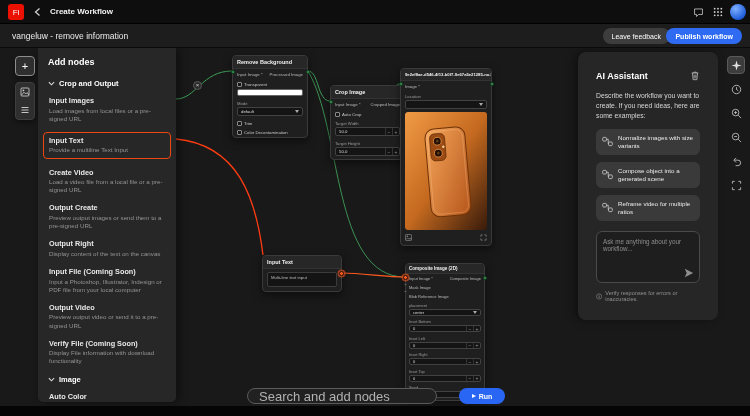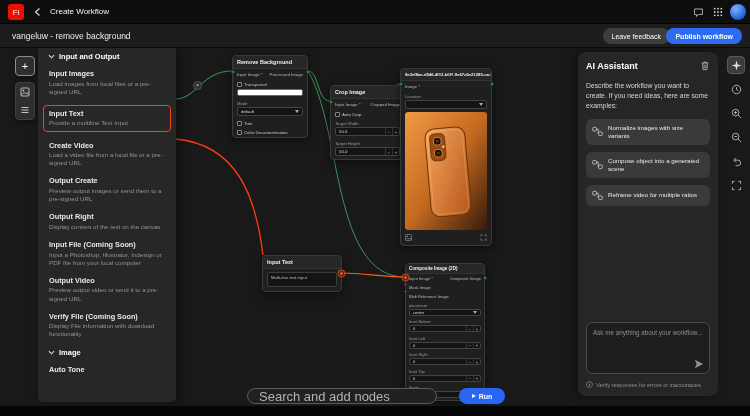--- a/index.html
+++ b/index.html
@@ -3,21 +3,21 @@
 <meta charset="utf-8">
 <style>
   *{margin:0;padding:0;box-sizing:border-box}
   html,body{width:750px;height:416px;overflow:hidden}
   body{position:relative;background:#181818;font-family:"Liberation Sans",sans-serif;color:#ddd}
 
   
   #topbar{position:absolute;left:0;top:0;width:750px;height:24px;background:#0e0e0e;border-bottom:1px solid #000;z-index:10}
   #logo{position:absolute;left:8px;top:4px;width:16px;height:16px;background:#eb1000;border-radius:3px;color:#fff;font-size:8px;font-weight:400;display:flex;align-items:center;justify-content:center}
   #backbtn{position:absolute;left:30px;top:4px;width:16px;height:16px;display:flex;align-items:center;justify-content:center;cursor:pointer}
-  #apptitle{position:absolute;left:50px;top:0;height:24px;line-height:24px;font-size:8px;font-weight:400;color:#f2f2f2}
+  #apptitle{position:absolute;left:50px;top:0;height:24px;line-height:24px;font-size:8px;font-weight:700;color:#f2f2f2}
   .tb-ic{position:absolute;top:4px;width:16px;height:16px;display:flex;align-items:center;justify-content:center;border-radius:3px}
   #avatar{position:absolute;left:730px;top:4px;width:16px;height:16px;border-radius:50%;background:radial-gradient(circle at 35% 30%,#7fb0ff,#1f5edb 70%,#143f9e)}
 
   
   #docbar{position:absolute;left:0;top:24px;width:750px;height:24px;background:#1d1d1d;border-bottom:1px solid #0a0a0a;z-index:10}
   #doctitle{position:absolute;left:12px;top:0;height:24px;line-height:24px;font-size:8.5px;color:#ececec}
   .pill{position:absolute;top:4px;height:16px;border-radius:8px;font-size:7px;display:flex;align-items:center;padding:0 9px;color:#fff;cursor:pointer;white-space:nowrap}
   #leavefb{right:80px;background:#3d3d3d}
   #publish{right:8px;background:#2f6bf2;font-weight:600}
 
@@ -67,21 +67,21 @@
   
   #addpanel{position:absolute;left:38px;top:0;width:138px;height:354px;background:#272727;border-radius:0 0 5px 5px;box-shadow:3px 0 10px rgba(0,0,0,.45);z-index:5;overflow:hidden}
   #addpanel h1{padding:9px 10px 8px;font-size:9px;font-weight:700;color:#fff}
   .sec{display:flex;align-items:center;gap:4px;padding:0 10px;margin:4px 0 8px;font-size:7.5px;font-weight:700;color:#fff;cursor:pointer}
   .ani{margin:0 11px 9px;cursor:pointer}
   .ani .t{font-size:7.3px;font-weight:600;color:#e8e8e8;margin-bottom:1.5px}
   .ani .d{font-size:6.2px;color:#949494;line-height:1.32}
   .ani.hl{margin:0 5px 9px;padding:3px 5px;border:1px solid #ec4713;border-radius:4px}
 
   
-  #aipanel{position:absolute;left:578px;top:4px;width:140px;height:344px;background:#262626;border-radius:8px;box-shadow:-3px 0 10px rgba(0,0,0,.4);z-index:5;display:flex;flex-direction:column;padding:8px}
+  #aipanel{position:absolute;left:578px;top:4px;width:140px;height:268px;background:#262626;border-radius:8px;box-shadow:-3px 0 10px rgba(0,0,0,.4);z-index:5;display:flex;flex-direction:column;padding:18px}
   #aihead{display:flex;align-items:center;justify-content:space-between}
   #aihead .tt{font-size:9px;font-weight:700;color:#fff}
   #aiintro{margin-top:10px;font-size:6.8px;color:#d6d6d6;line-height:1.5}
   .chip{margin-top:7px;background:#3a3a3a;border-radius:6px;padding:5px 6px;display:flex;align-items:center;gap:5px;font-size:6.2px;color:#eaeaea;cursor:pointer;line-height:1.3}
   .chip svg{flex:none}
   #aispacer{flex:1}
   #aiinput{position:relative;border:1px solid #4a4a4a;border-radius:6px;background:#1e1e1e;height:52px}
   #aiinput textarea{width:100%;height:100%;background:transparent;border:none;outline:none;resize:none;padding:6px 6px 14px;font-family:"Liberation Sans",sans-serif;font-size:6.3px;color:#ddd}
   #aiinput textarea::placeholder{color:#8d8d8d}
   #sendbtn{position:absolute;right:5px;bottom:4px;cursor:pointer}
@@ -130,21 +130,21 @@
           <circle cx="2" cy="10" r="1.1"></circle>
           <circle cx="6" cy="10" r="1.1"></circle>
           <circle cx="10" cy="10" r="1.1"></circle>
         </g>
     </svg>
   </div>
   <div id="avatar"></div>
 </div>
 
 <div id="docbar">
-  <div id="doctitle">vangeluw - remove background</div>
+  <div id="doctitle">vangeluw - remove information</div>
   <div class="pill" id="leavefb">
       <span>Leave feedback</span>
     </div>
   <div class="pill" id="publish">
       <span>Publish workflow</span>
     </div>
 </div>
 
 <div id="main">
 
@@ -350,26 +350,27 @@
         </svg>
     </div>
     <div class="mb-ic">
       <svg width="10" height="10" viewBox="0 0 10 10">
           <path d="M1.5 2.5h7M1.5 5h7M1.5 7.5h7" stroke="#c5c5c5" stroke-width="1" fill="none"></path>
         </svg>
     </div>
   </div>
 
   <div id="addpanel">
+    <h1>Add nodes</h1>
 
     <div class="sec">
       <svg width="7" height="5" viewBox="0 0 8 5">
           <polyline points="1,1 4,4 7,1" fill="none" stroke="#ddd" stroke-width="1.2"></polyline>
         </svg>
-      <span>Input and Output</span>
+      <span>Crop and Output</span>
     </div>
 
     <div class="ani">
       <div class="t">Input Images</div>
       <div class="d">Load images from local files or a pre-signed URL</div>
     </div>
 
     <div class="ani hl">
       <div class="t">Input Text</div>
       <div class="d">Provide a multiline Text Input</div>
@@ -406,21 +407,21 @@
     </div>
 
     <div class="sec">
       <svg width="7" height="5" viewBox="0 0 8 5">
           <polyline points="1,1 4,4 7,1" fill="none" stroke="#ddd" stroke-width="1.2"></polyline>
         </svg>
       <span>Image</span>
     </div>
 
     <div class="ani">
-      <div class="t">Auto Tone</div>
+      <div class="t">Auto Color</div>
     </div>
   </div>
 
   <div id="aipanel">
     <div id="aihead">
       <span class="tt">AI Assistant</span>
       <svg width="10" height="11" viewBox="0 0 12 13">
           <path d="M2 3.5h8M4.5 3.5v-1h3v1M3 3.5l.7 8h4.6l.7-8M5 5.5v4.5M7 5.5v4.5" fill="none" stroke="#c9c9c9" stroke-width=".9"></path>
         </svg>
     </div>

